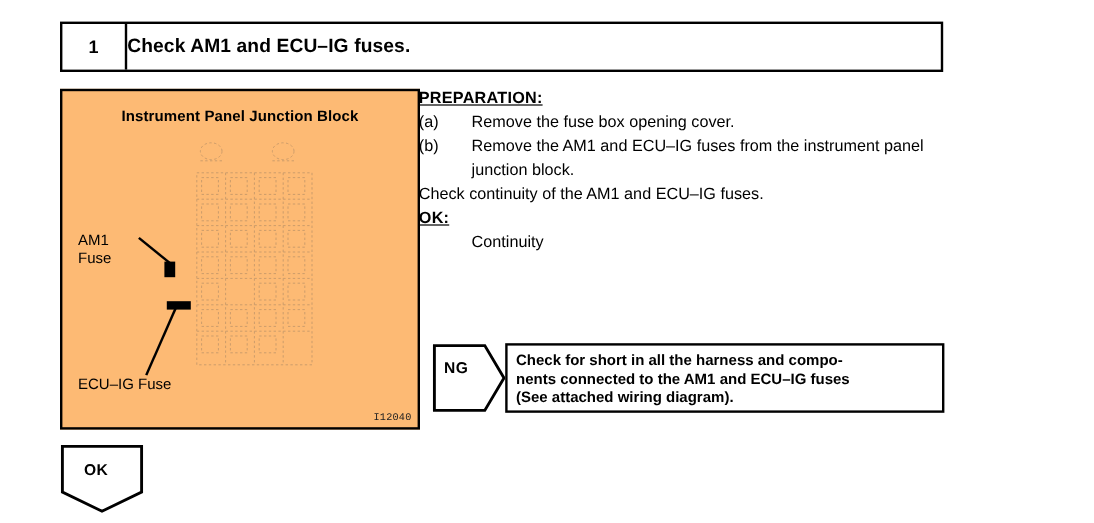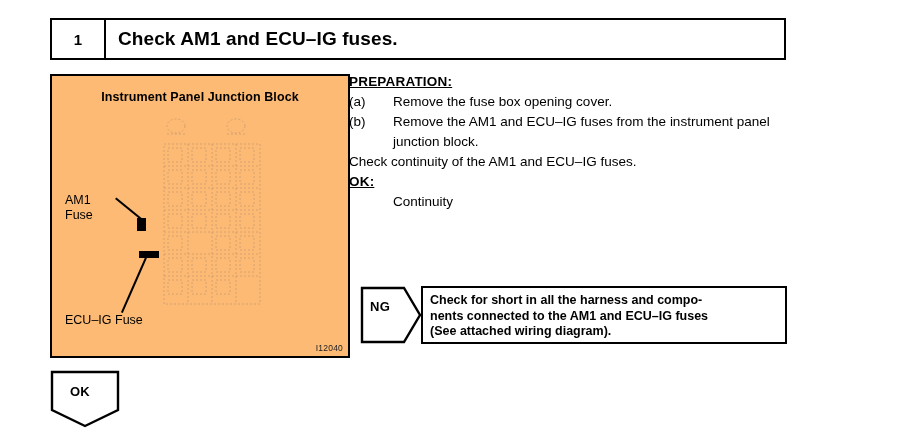--- a/index.html
+++ b/index.html
@@ -37,22 +37,21 @@
     justify-content: center;
     border-right: 2px solid #000;
     box-sizing: border-box;
     font-size: 15px;
     font-weight: bold;
   }
   #step-title-cell {
     flex: 1;
     display: flex;
     align-items: center;
-    padding-left: 12px;
-    font-size: 19px;
+    font-size: 16px;
     font-weight: bold;
     letter-spacing: 0.1px;
   }
 
   
   #illustration-panel {
     position: absolute;
     left: 50px;
     top: 74px;
     width: 300px;
@@ -78,21 +77,21 @@
     top: 36px;
     width: 120px;
     height: 210px;
     opacity: 0.30;
   }
   #figure-code {
     position: absolute;
     right: 5px;
     bottom: 3px;
     font-size: 8.5px;
-    font-family: Liberation Sans, sans-serif;
+    font-family: Liberation Mono, monospace;
     letter-spacing: 0.2px;
     color: #222;
   }
 
   .fuse-label {
     position: absolute;
     font-size: 12.5px;
     line-height: 15px;
     white-space: pre;
   }

